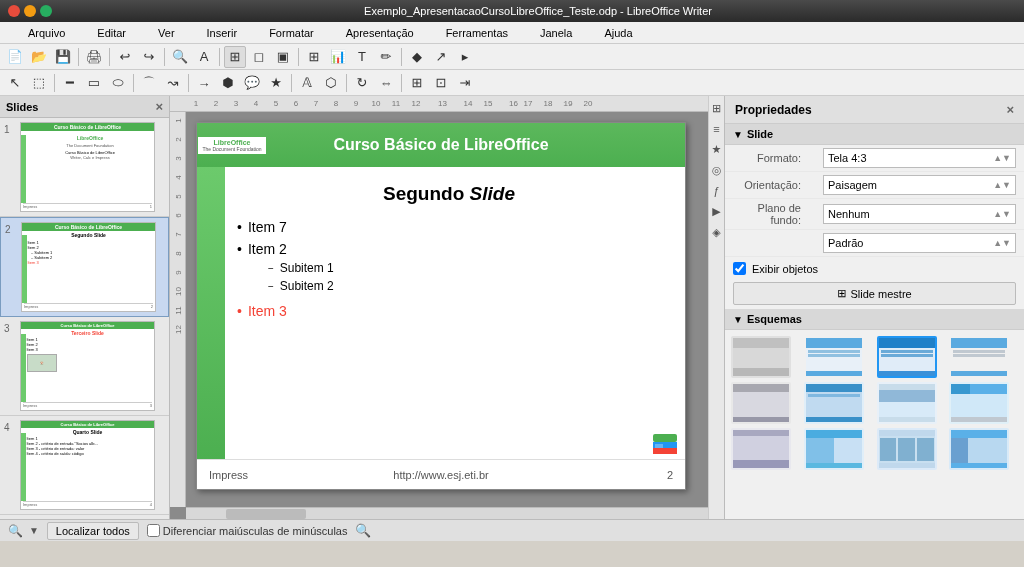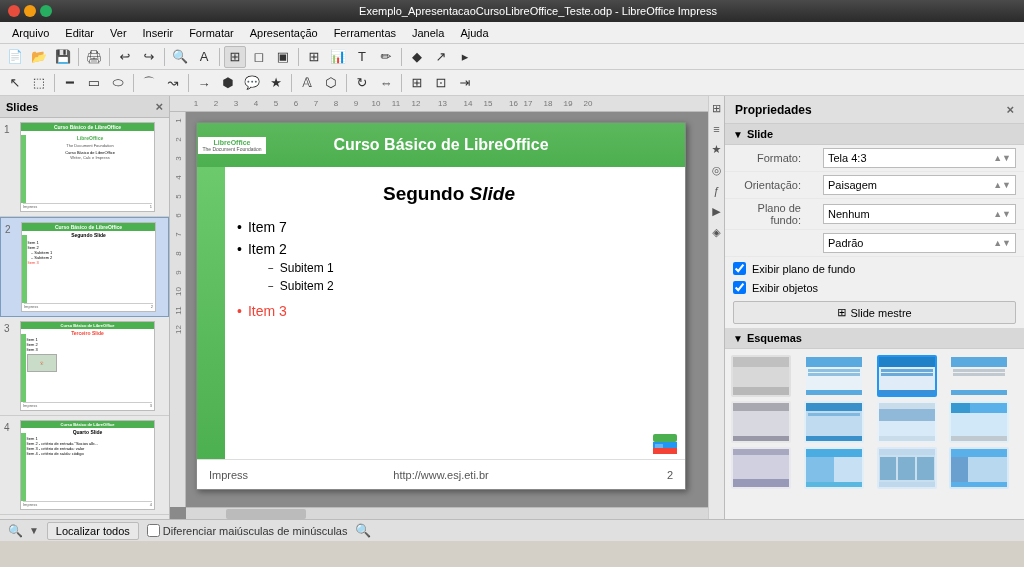--- a/index.html
+++ b/index.html
@@ -25,21 +25,21 @@
     
     .menubar {
       height: 22px;
       background: #f0f0f0;
       display: flex;
       align-items: center;
       padding: 0 4px;
       border-bottom: 1px solid #ccc;
       font-size: 11px;
     }
-    .menu-item { padding: 2px 8px; cursor: pointer; border-radius: 2px; }
+    .menu-item { padding: 2px 8px; cursor: pointer; border-radius: 2px; margin-left: 16px; }
 
     
     .toolbar {
       height: 26px;
       background: #f0f0f0;
       display: flex;
       align-items: center;
       padding: 0 4px;
       border-bottom: 1px solid #ccc;
       gap: 2px;
@@ -347,21 +347,21 @@
   </style>
 </head>
 <body>
 
 <div class="titlebar">
   <div class="titlebar-buttons">
     <button class="titlebar-btn close"></button>
     <button class="titlebar-btn min"></button>
     <button class="titlebar-btn max"></button>
   </div>
-  <span class="titlebar-title">Exemplo_ApresentacaoCursoLibreOffice_Teste.odp - LibreOffice Impress</span>
+  <span class="titlebar-title">Exemplo_ApresentacaoCursoLibreOffice_Teste.odp - LibreOffice Writer</span>
 </div>
 
 <div class="menubar">
   <span class="menu-item">Arquivo</span>
   <span class="menu-item">Editar</span>
   <span class="menu-item">Ver</span>
   <span class="menu-item">Inserir</span>
   <span class="menu-item">Formatar</span>
   <span class="menu-item">Apresentação</span>
   <span class="menu-item">Ferramentas</span>
@@ -744,24 +744,20 @@
 
 
     <div class="prop-row" style="margin-bottom:2px;">
       <span class="prop-label"></span>
       <div class="prop-value">
         <span>Padrão</span>
         <span class="prop-arrow">▲▼</span>
       </div>
     </div>
 
-    <div class="checkbox-row">
-      <input type="checkbox" checked="" id="cb1" style="">
-      <label for="cb1">Exibir plano de fundo</label>
-    </div>
 
     <div class="checkbox-row">
       <input type="checkbox" checked="" id="cb2" style="">
       <label for="cb2">Exibir objetos</label>
     </div>
 
     <div class="slide-mestre-btn">
       <span>⊞</span>
       <span>Slide mestre</span>
     </div>

